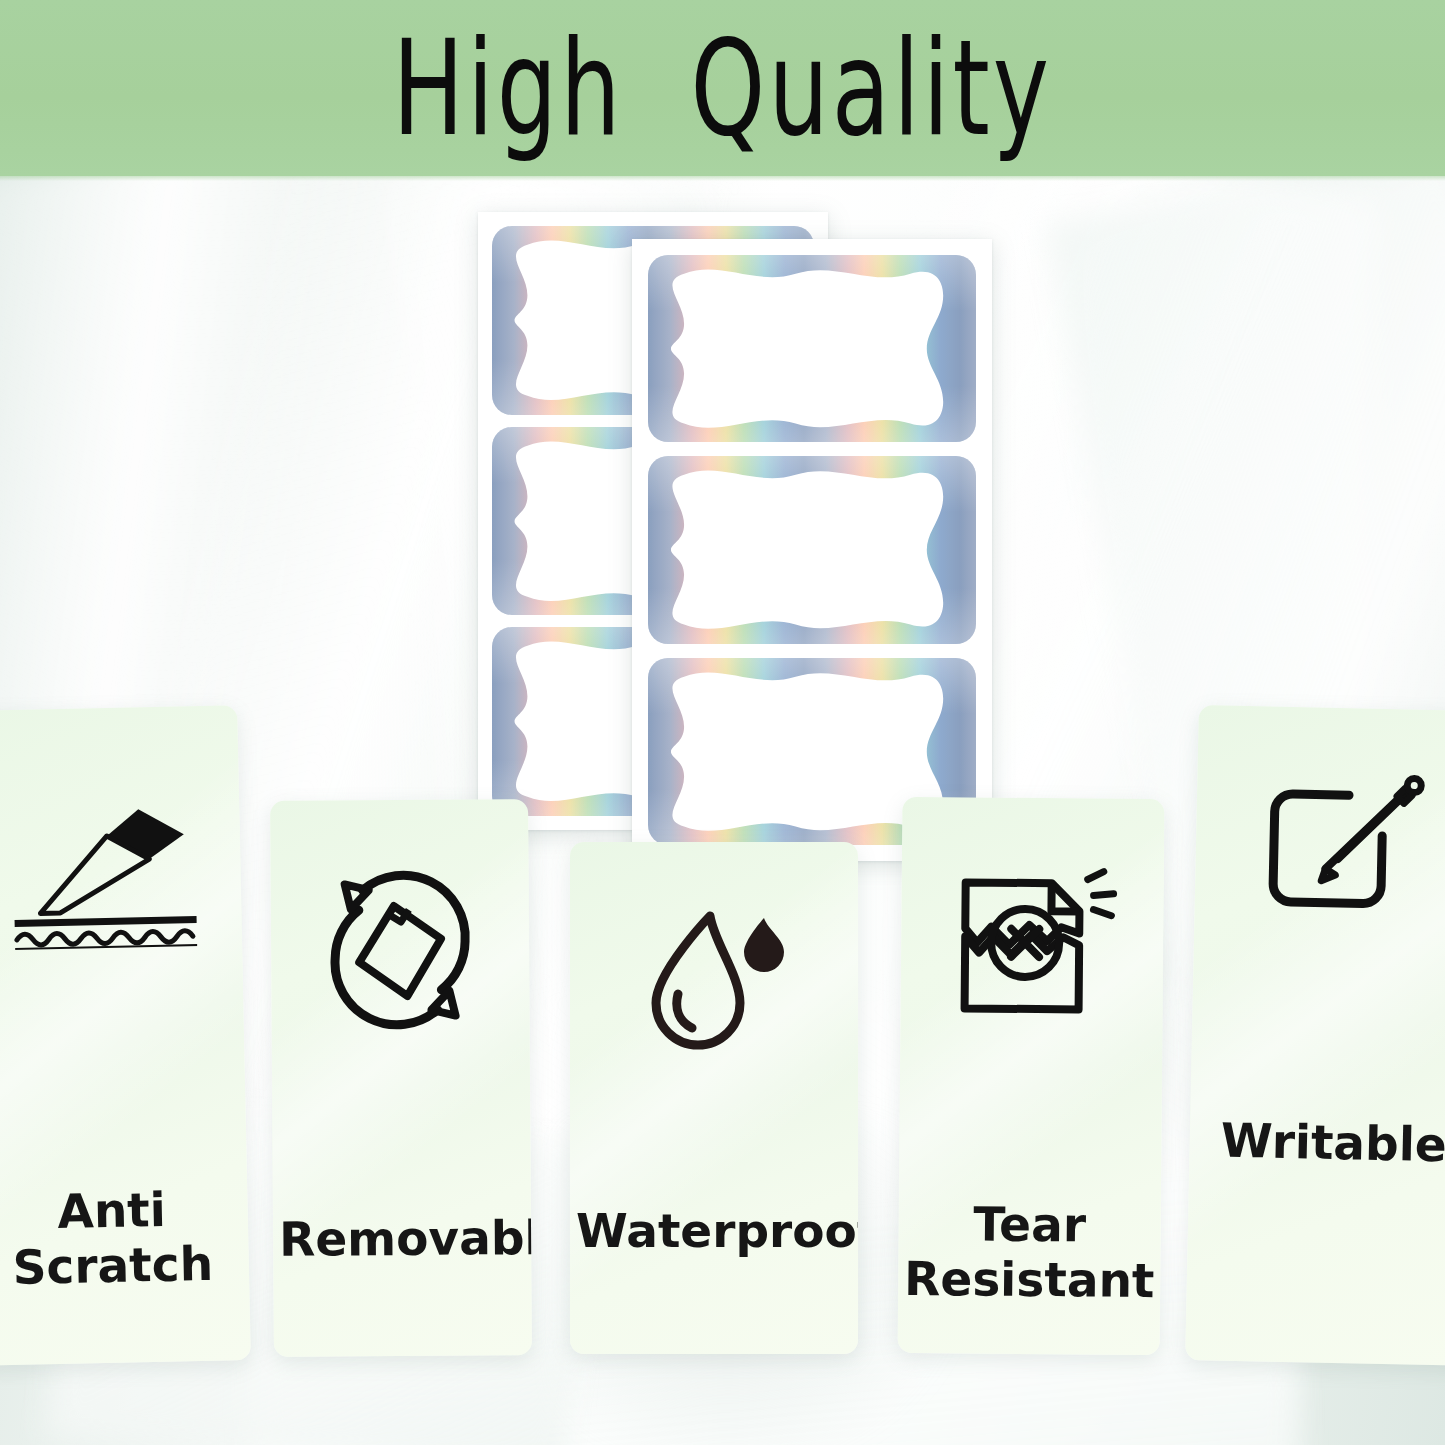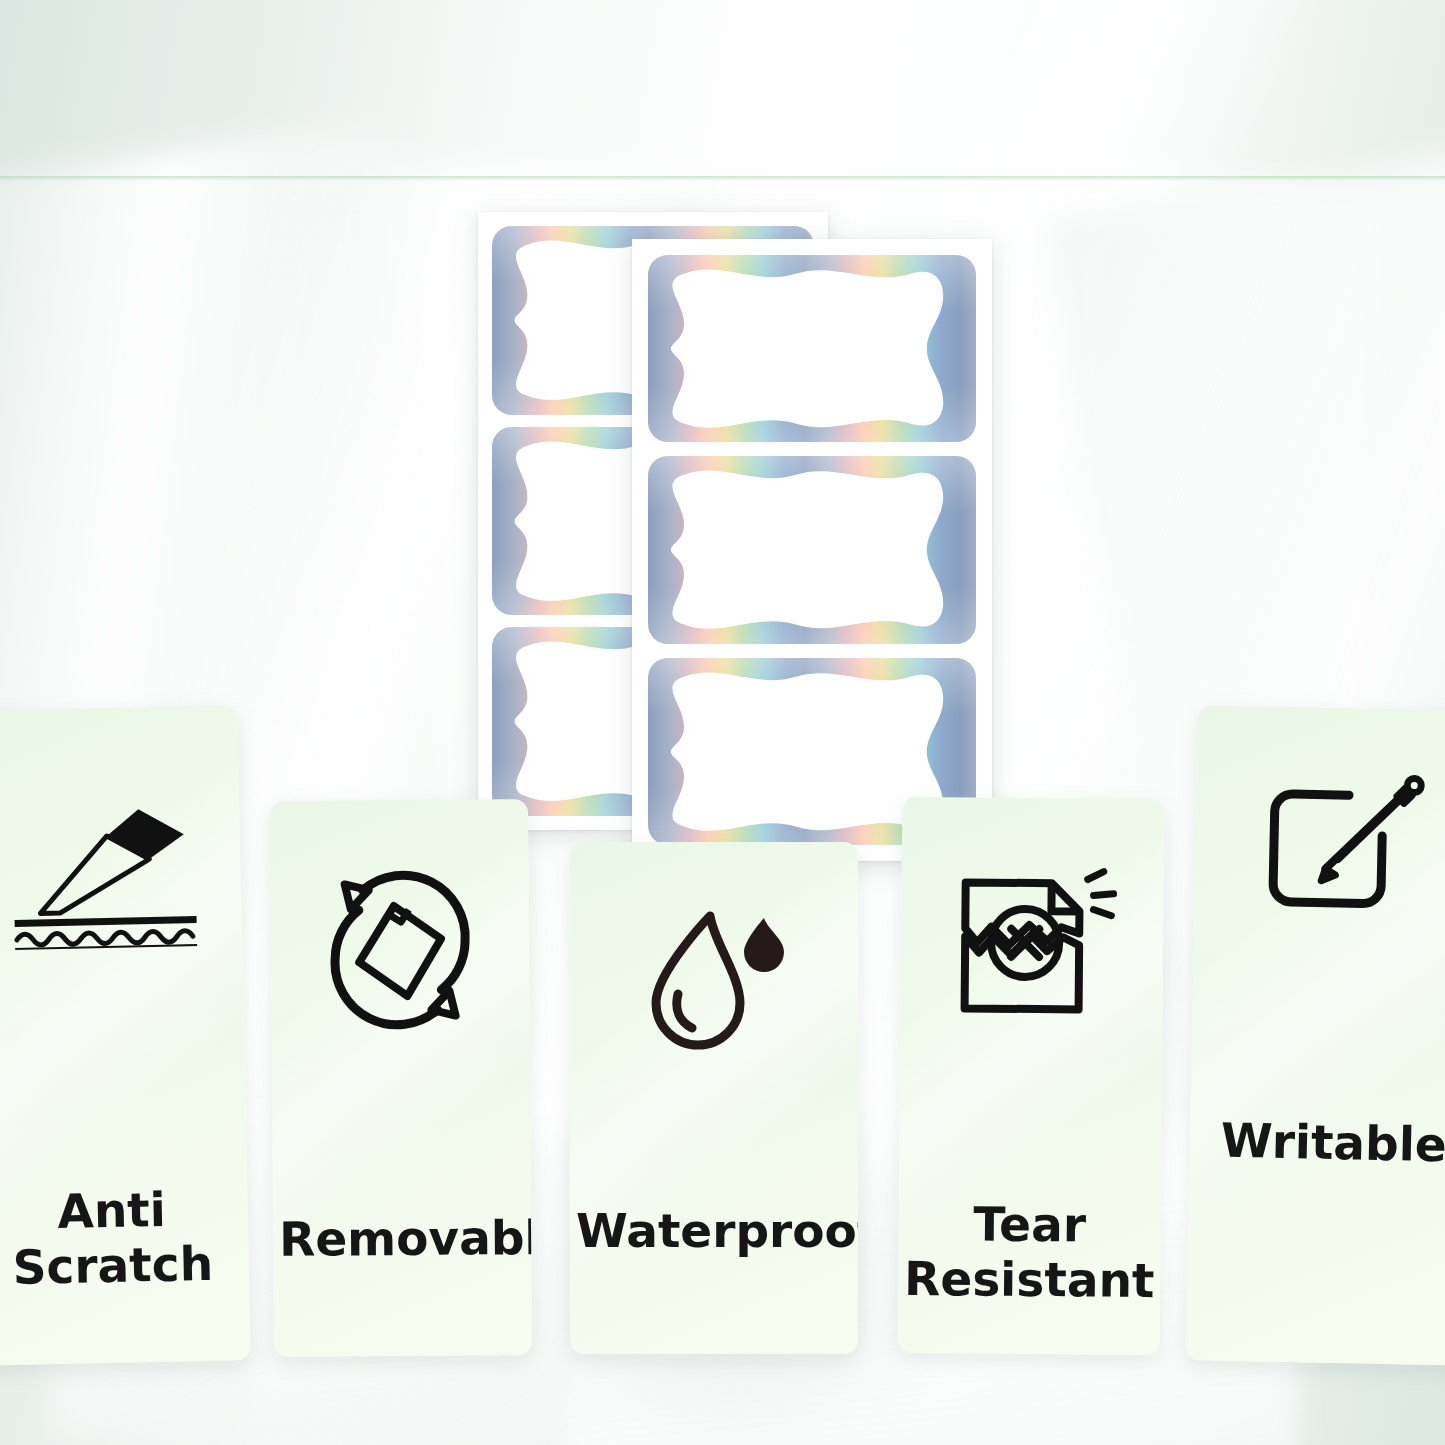--- a/index.html
+++ b/index.html
@@ -125,20 +125,23 @@
     <div class="fold f1"></div>
     <div class="fold f2"></div>
     <div class="fold f3"></div>
     <div class="fold f4"></div>
     <div class="fold f5"></div>
     <div class="fold f6"></div>
     <div class="fold f7"></div>
     <div class="fold f8"></div>
   </div>
 
+  <div class="banner">
+    <div class="banner-title">High  Quality</div>
+  </div>
   <div class="banner-edge"></div>
 
   <div class="sheet sheet-back">
     <div class="label">
       <svg class="wave-svg" viewBox="0 0 100 60" preserveAspectRatio="none">
         <path fill="#ffffff" d="M11,6 C22,1.5 33,10 45,6 C57,2 68,10 80,6 C88,3.5 90,9 90,13 C90,20 85,24 85,30 C85,36 90,40 90,47 C90,51 88,56.5 80,54 C68,50 57,58 45,54 C33,50 22,58.5 11,54 C3,51.5 11,45 11,38 C11,33 7,32 7,30 C7,28 11,27 11,22 C11,15 3,8.5 11,6 Z"></path>
       </svg>
     </div>
     <div class="label">
       <svg class="wave-svg" viewBox="0 0 100 60" preserveAspectRatio="none">

